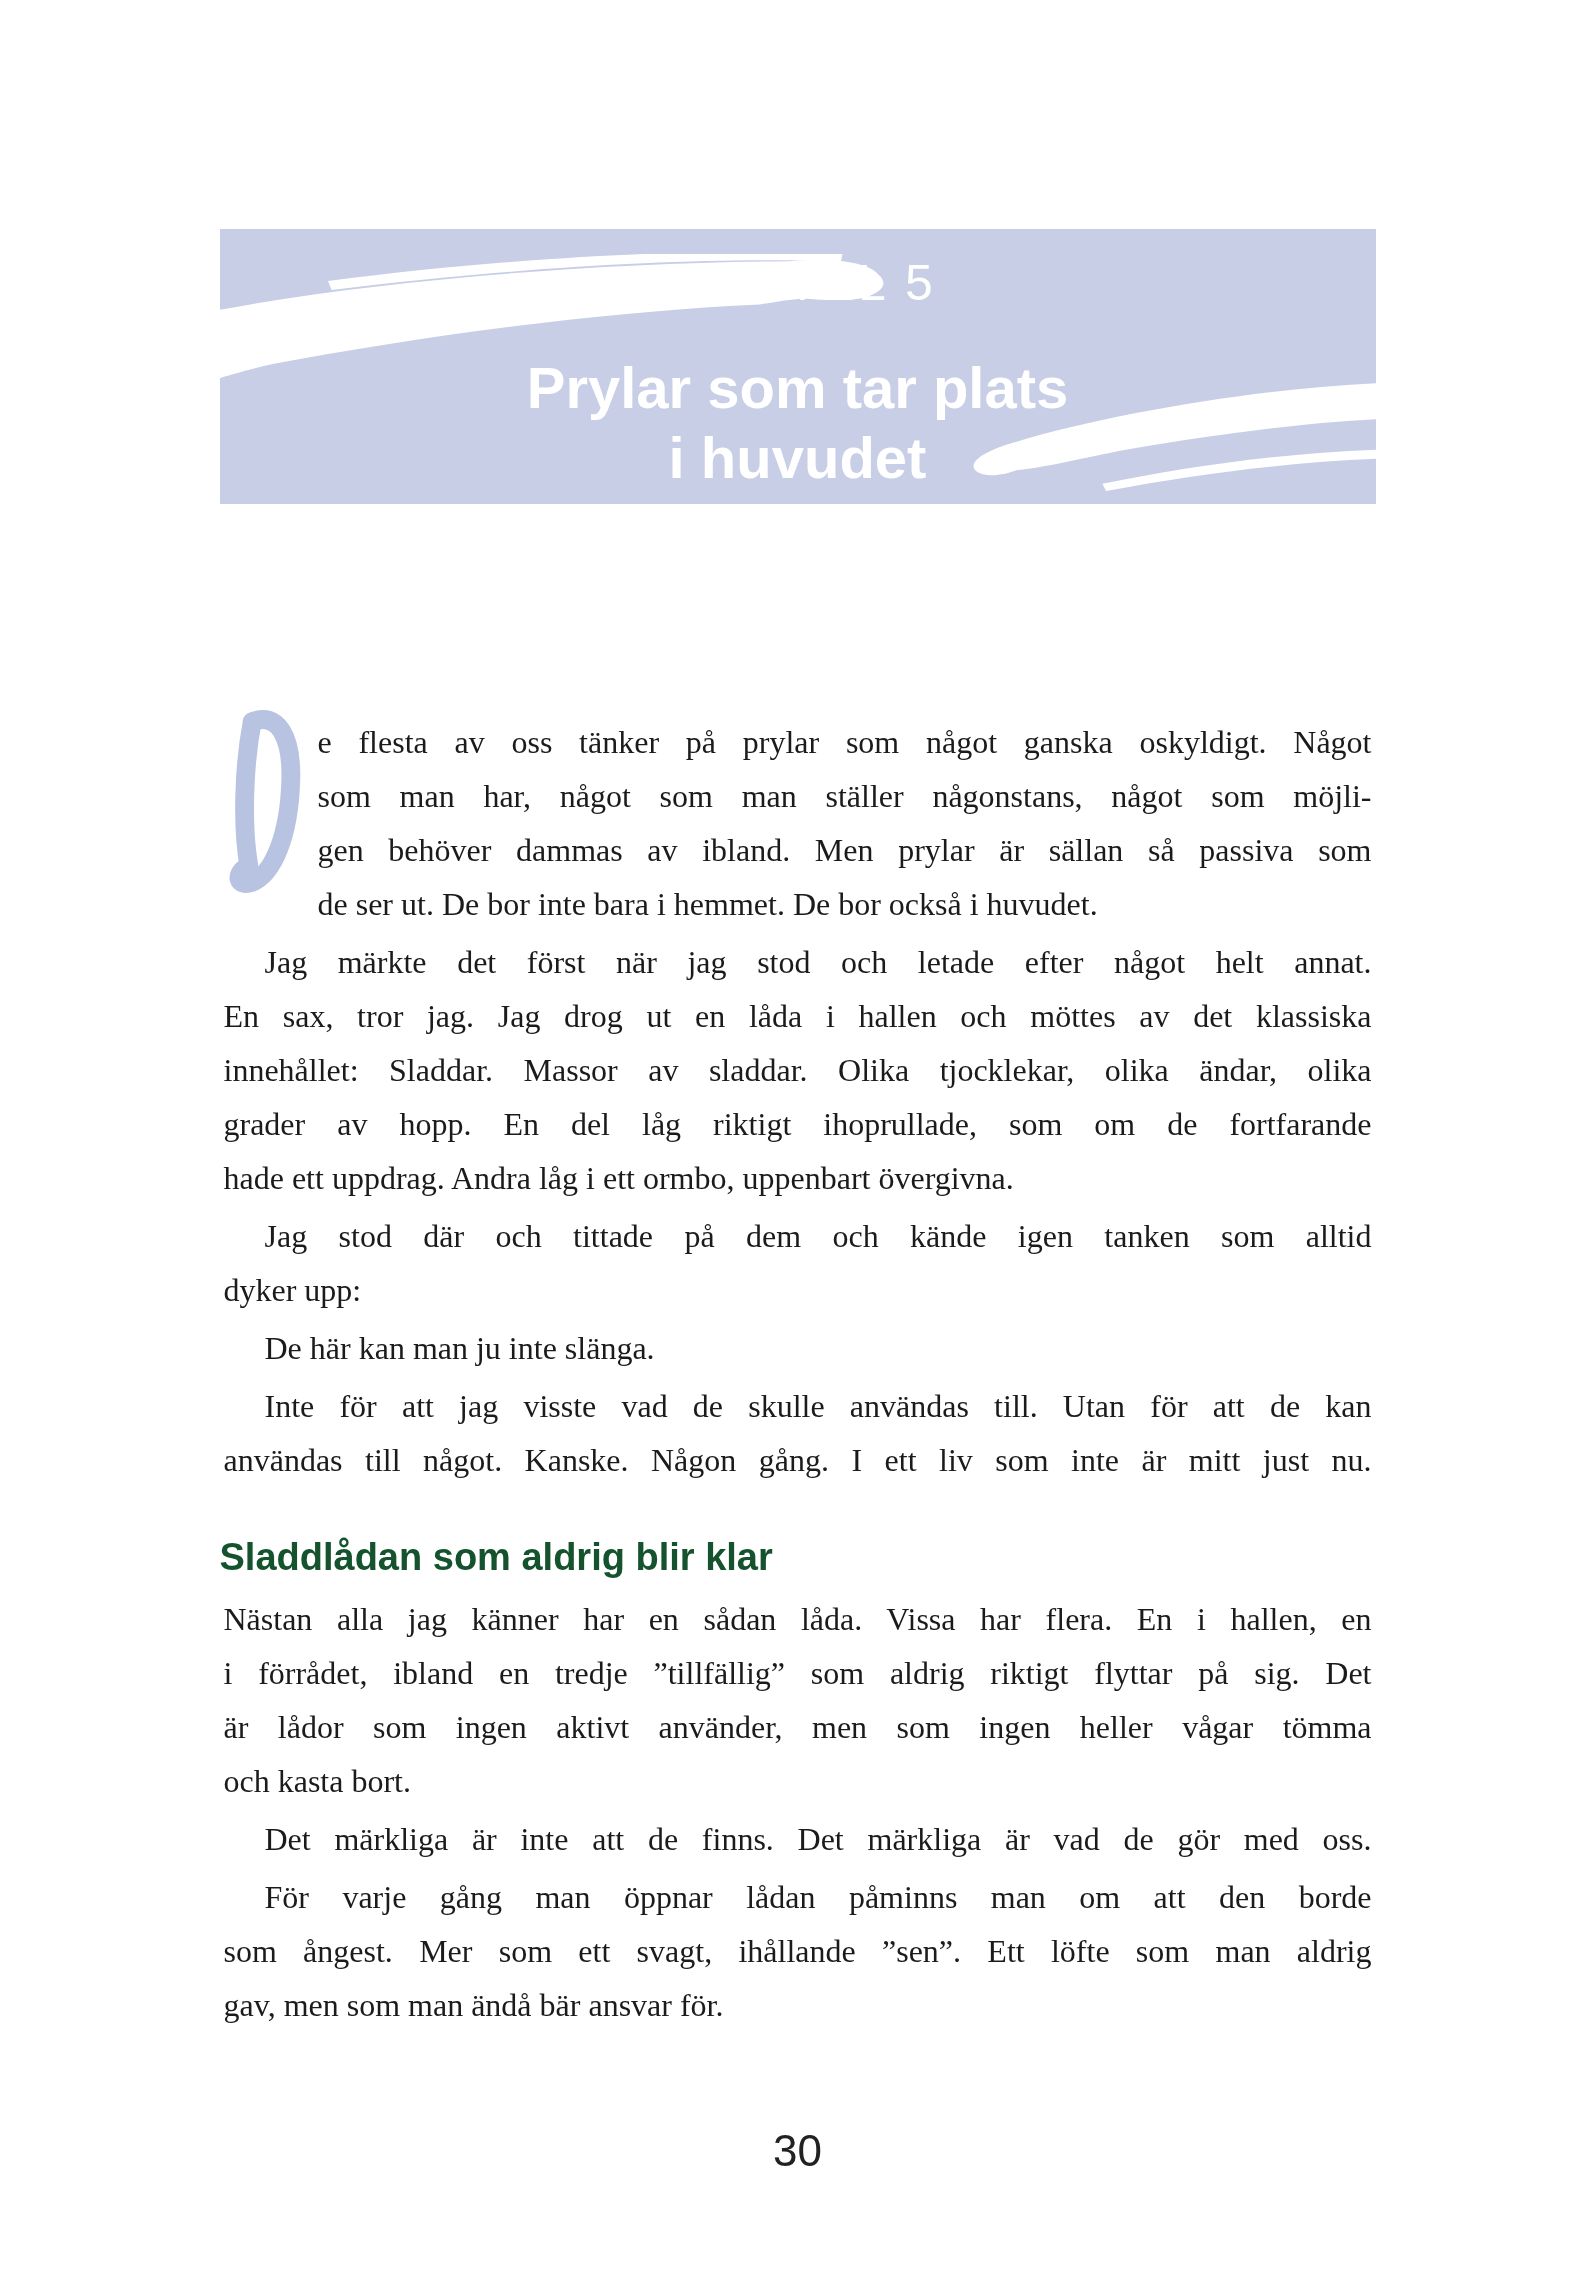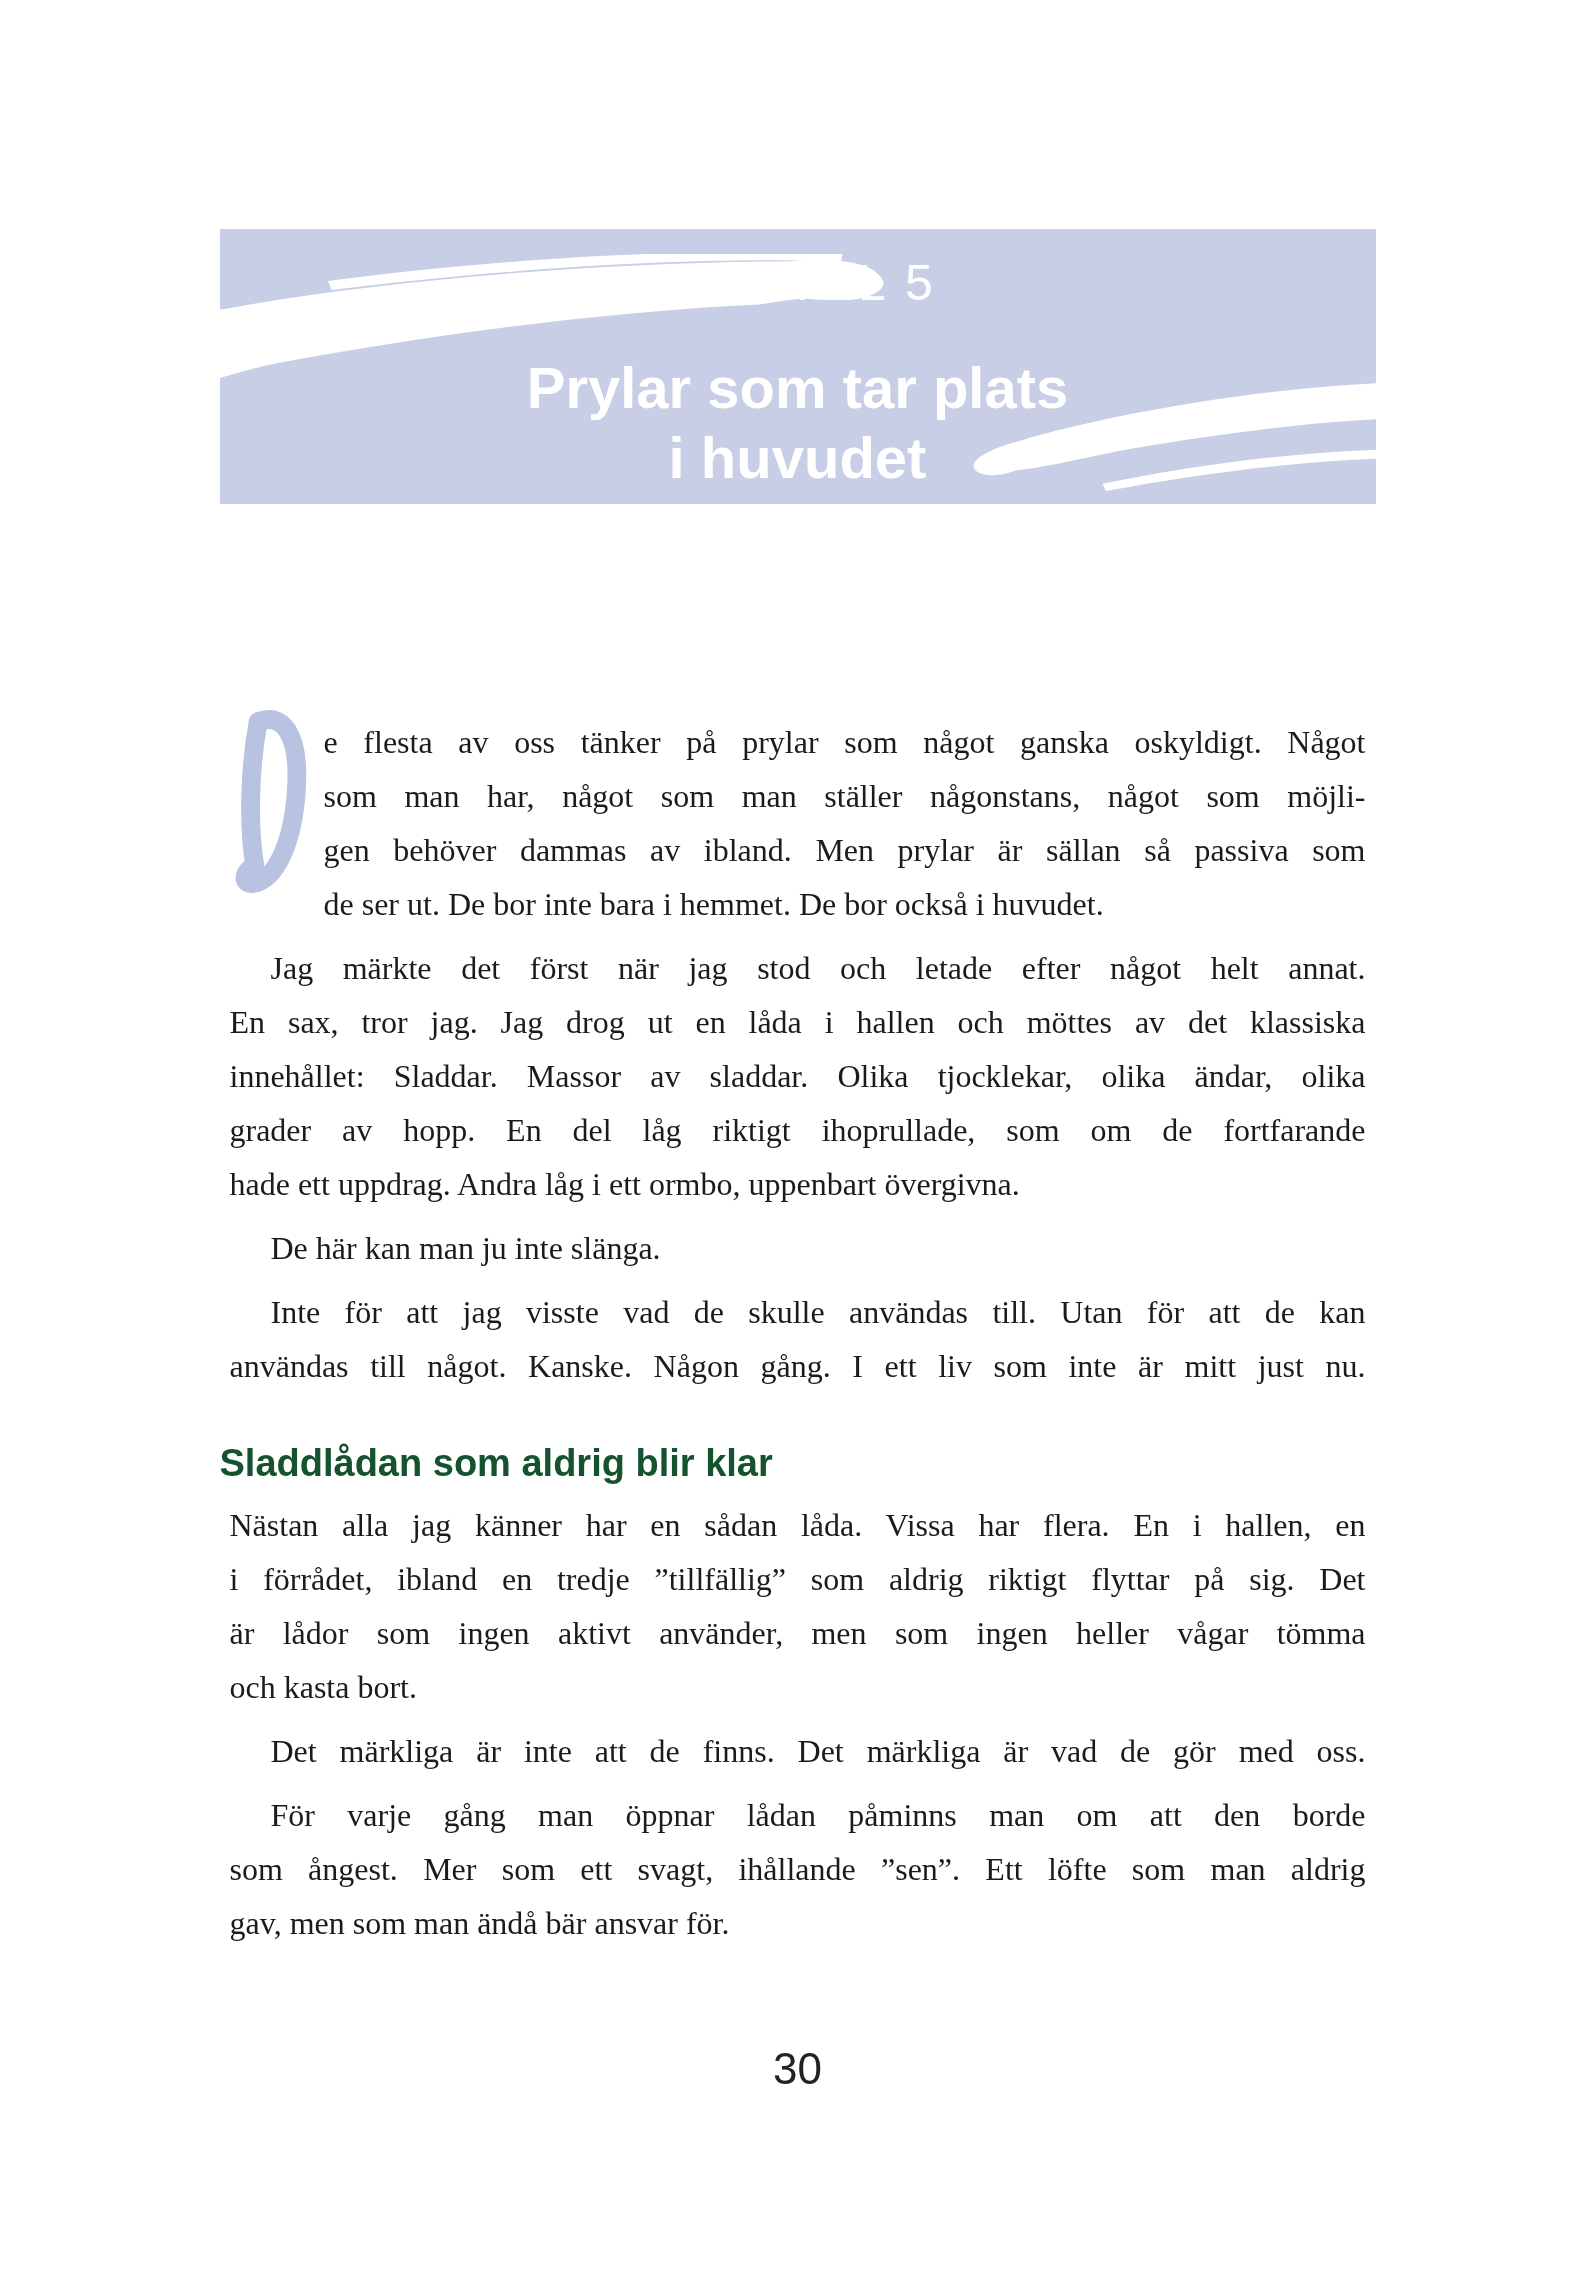--- a/index.html
+++ b/index.html
@@ -41,21 +41,21 @@
     font-weight: 700;
     color: #ffffff;
   }
   .title-line { display: block; }
   
   .text-block {
     width: 1156px;
     margin: 211px auto 0 auto;
     font-size: 32px;
   }
-  .paragraph { margin: 10px; }
+  .paragraph { margin: 4px; }
   .line {
     line-height: 54px;
     min-height: 54px;
     text-align: justify;
     text-align-last: justify;
     white-space: normal;
   }
   .line.last { text-align-last: left; font-family: Liberation Serif, serif; }
   .line.indent { text-indent: 41px; }
   .dropcap {
@@ -121,20 +121,24 @@
         <div class="line last">de ser ut. De bor inte bara i hemmet. De bor också i huvudet.</div>
       </div>
       <div class="paragraph">
         <div class="line indent">Jag märkte det först när jag stod och letade efter något helt annat.</div>
         <div class="line">En sax, tror jag. Jag drog ut en låda i hallen och möttes av det klassiska</div>
         <div class="line">innehållet: Sladdar. Massor av sladdar. Olika tjocklekar, olika ändar, olika</div>
         <div class="line">grader av hopp. En del låg riktigt ihoprullade, som om de fortfarande</div>
         <div class="line last">hade ett uppdrag. Andra låg i ett ormbo, uppenbart övergivna.</div>
       </div>
       <div class="paragraph">
+        <div class="line indent">Jag stod där och tittade på dem och kände igen tanken som alltid</div>
+        <div class="line last">dyker upp:</div>
+      </div>
+      <div class="paragraph">
         <div class="line last indent">De här kan man ju inte slänga.</div>
       </div>
       <div class="paragraph">
         <div class="line indent">Inte för att jag visste vad de skulle användas till. Utan för att de kan</div>
         <div class="line">användas till något. Kanske. Någon gång. I ett liv som inte är mitt just nu.</div>
       </div>
       <h2 class="subheading">Sladdlådan som aldrig blir klar</h2>
       <div class="paragraph">
         <div class="line">Nästan alla jag känner har en sådan låda. Vissa har flera. En i hallen, en</div>
         <div class="line">i förrådet, ibland en tredje ”tillfällig” som aldrig riktigt flyttar på sig. Det</div>

